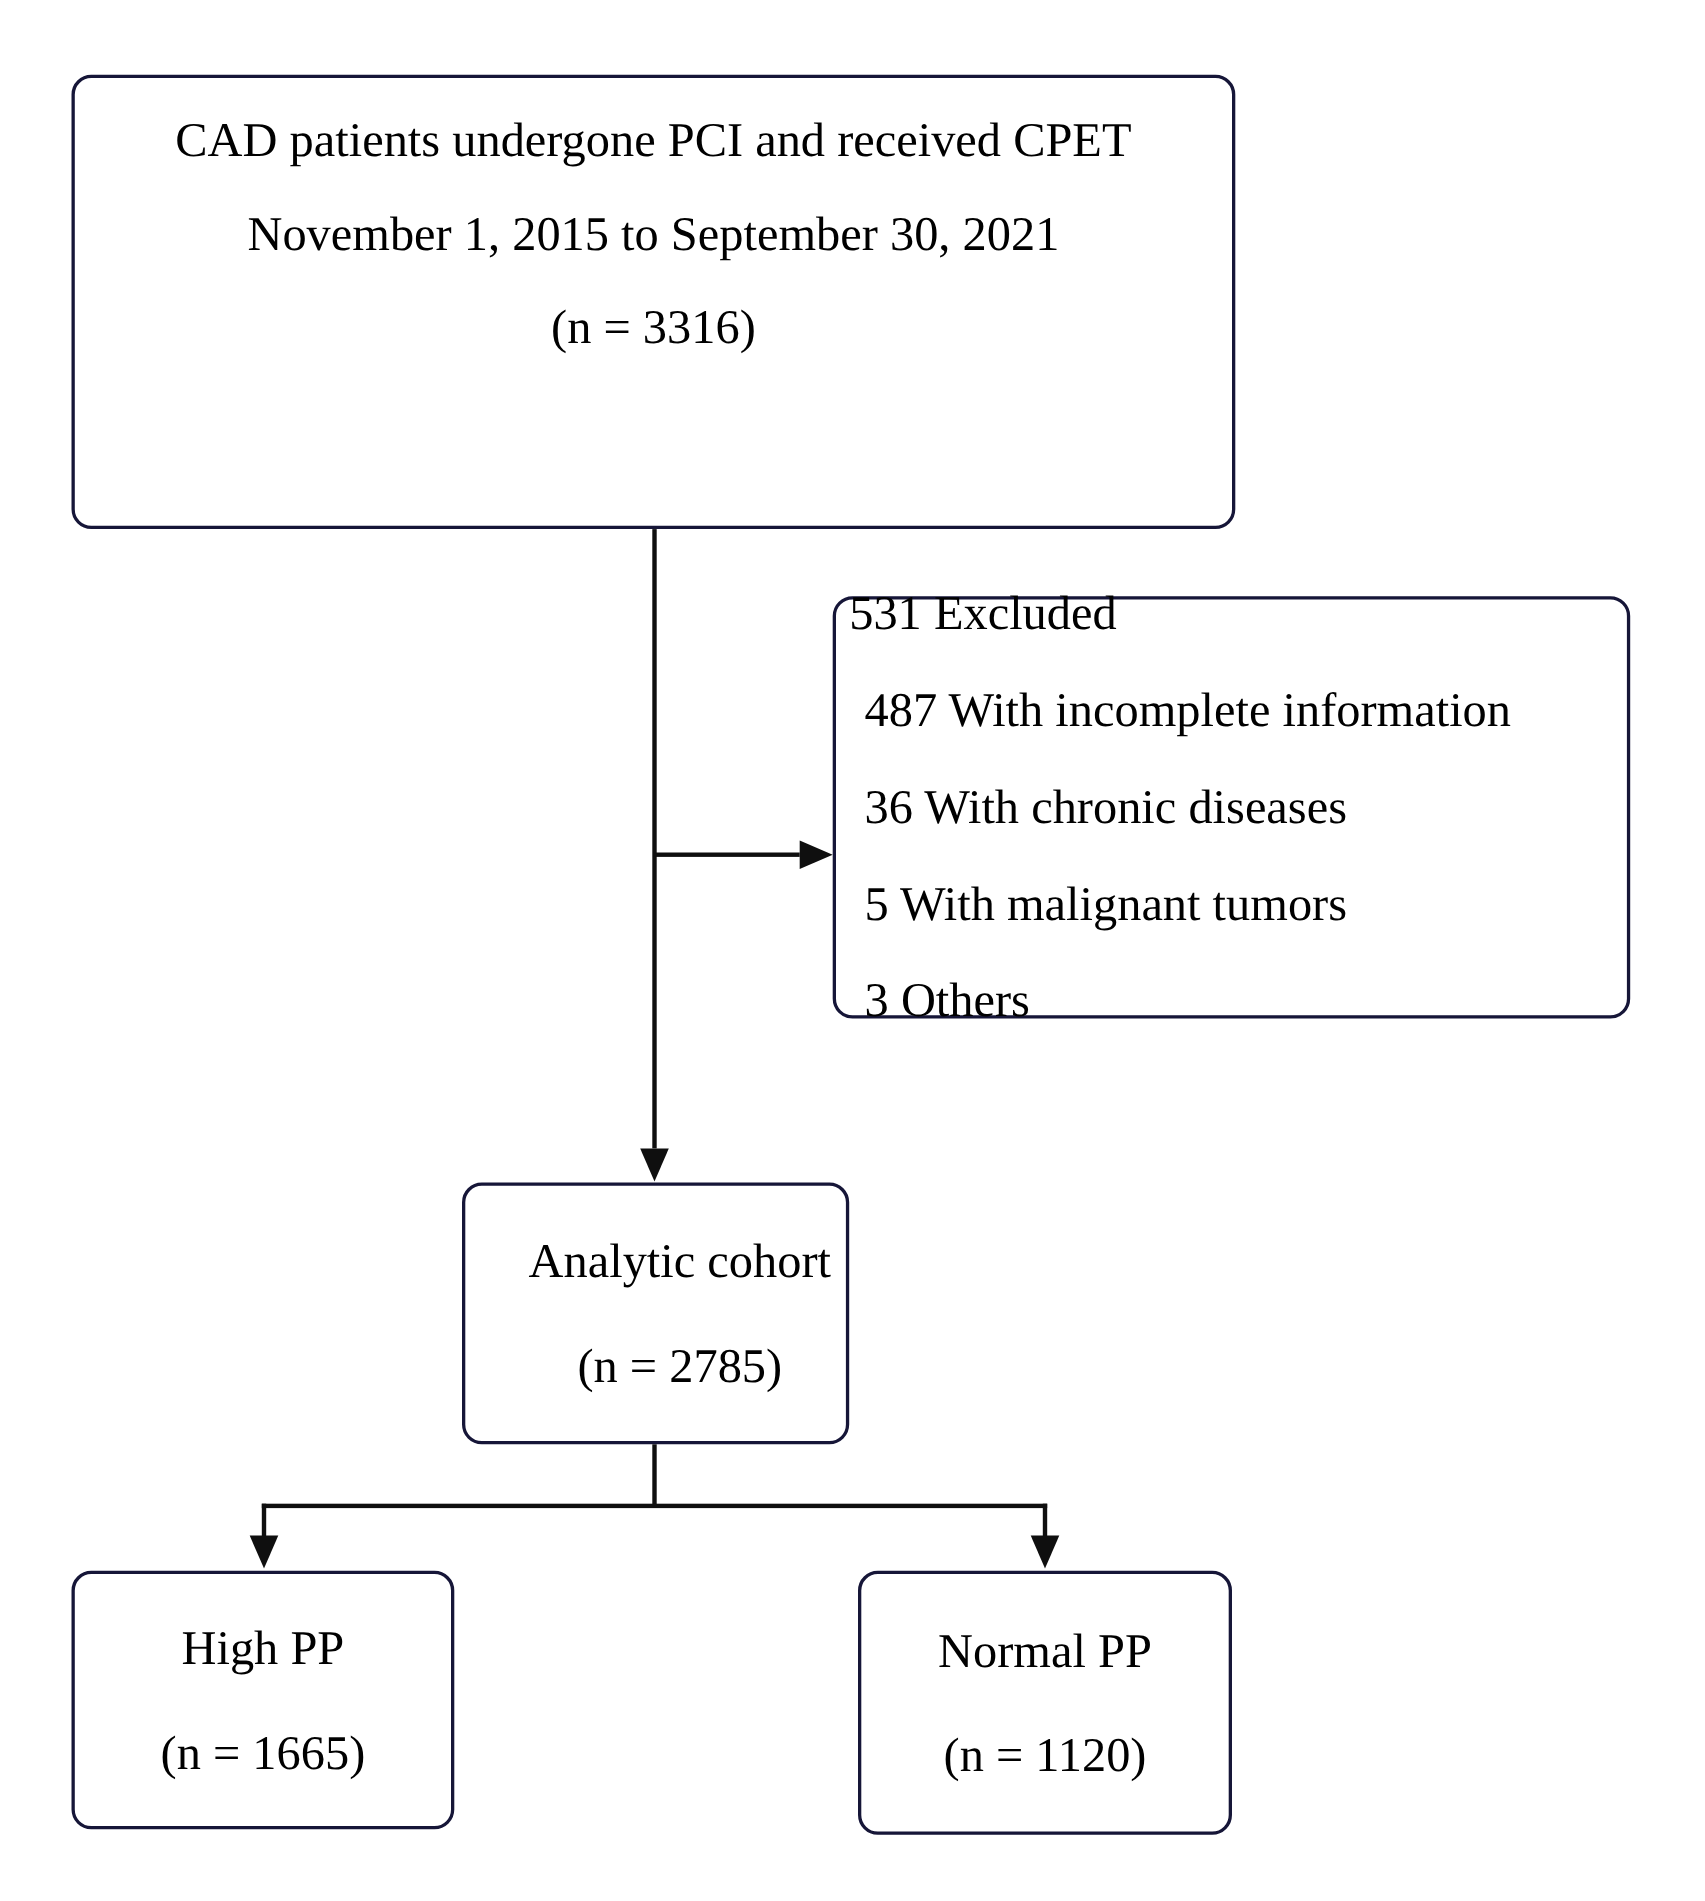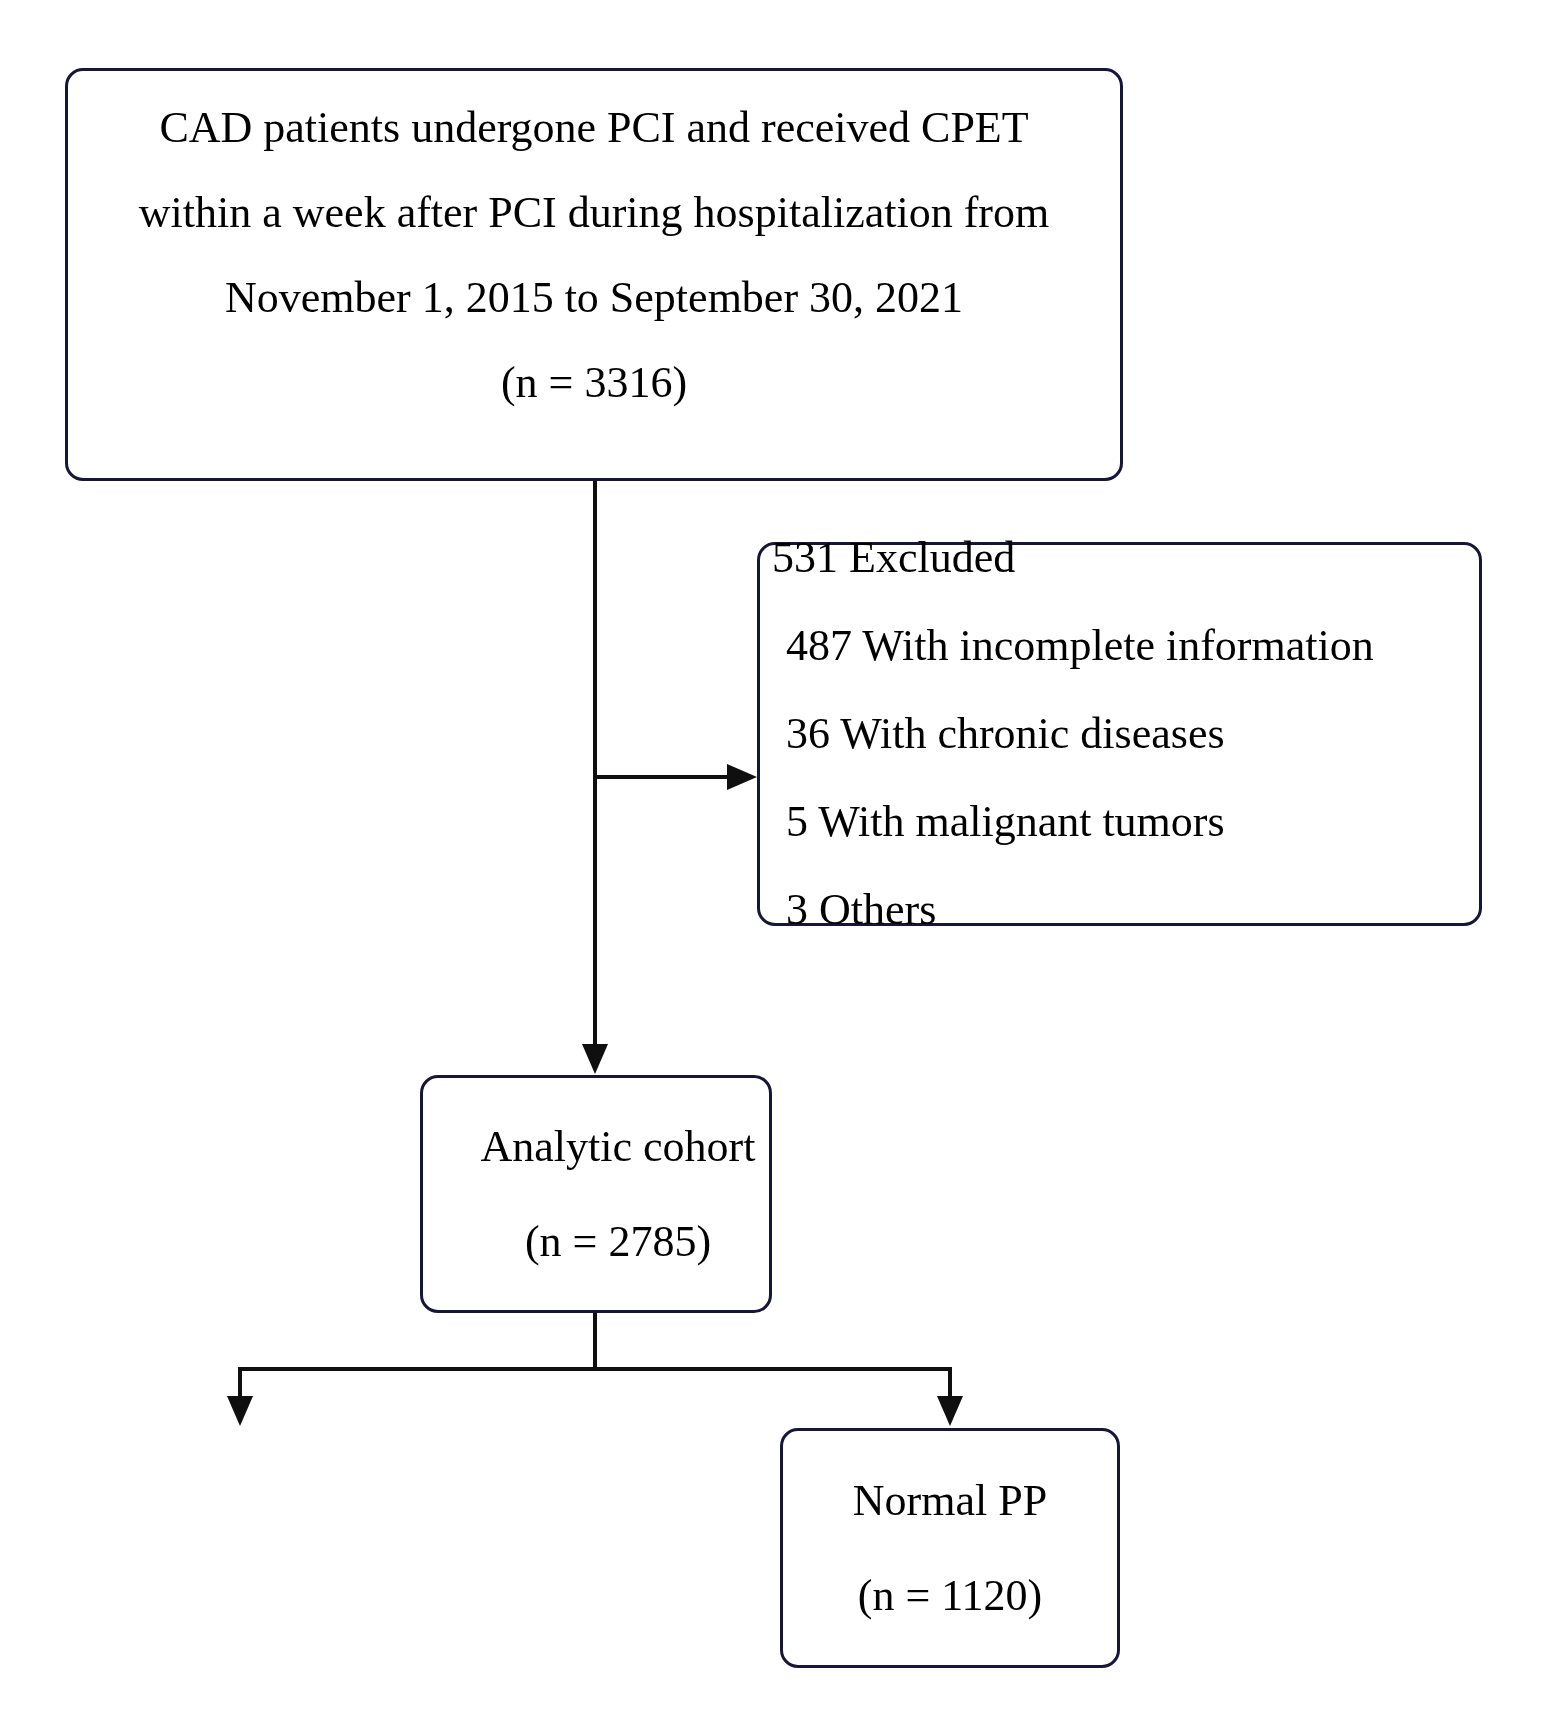--- a/index.html
+++ b/index.html
@@ -77,21 +77,20 @@
   .line-right-drop { left: 948px; top: 1367px; width: 4px;  height: 30px; }
   .arr-right-d     { left: 937px; top: 1396px; }
 </style>
 </head>
 <body>
 
 <div class="canvas">
 
   <div class="box box-enroll">
     <div class="txt">CAD patients undergone PCI and received CPET</div>
-    <div class="txt">within a week after PCI during hospitalization from</div>
     <div class="txt">November 1, 2015 to September 30, 2021</div>
     <div class="txt">(n = 3316)</div>
   </div>
 
   <div class="vline line-main-v"></div>
   <div class="arrow-down arr-main-v"></div>
 
   <div class="hline line-excl-h"></div>
   <div class="arrow-right arr-excl-r"></div>
 
@@ -108,19 +107,23 @@
     <div class="txt">(n = 2785)</div>
   </div>
 
   <div class="vline line-stem-v"></div>
   <div class="hline line-branch-h"></div>
   <div class="vline line-left-drop"></div>
   <div class="arrow-down arr-left-d"></div>
   <div class="vline line-right-drop"></div>
   <div class="arrow-down arr-right-d"></div>
 
+  <div class="box box-high centered">
+    <div class="txt">High PP</div>
+    <div class="txt">(n = 1665)</div>
+  </div>
 
   <div class="box box-normal centered">
     <div class="txt">Normal PP</div>
     <div class="txt">(n = 1120)</div>
   </div>
 
 </div>
 
 </body></html>

